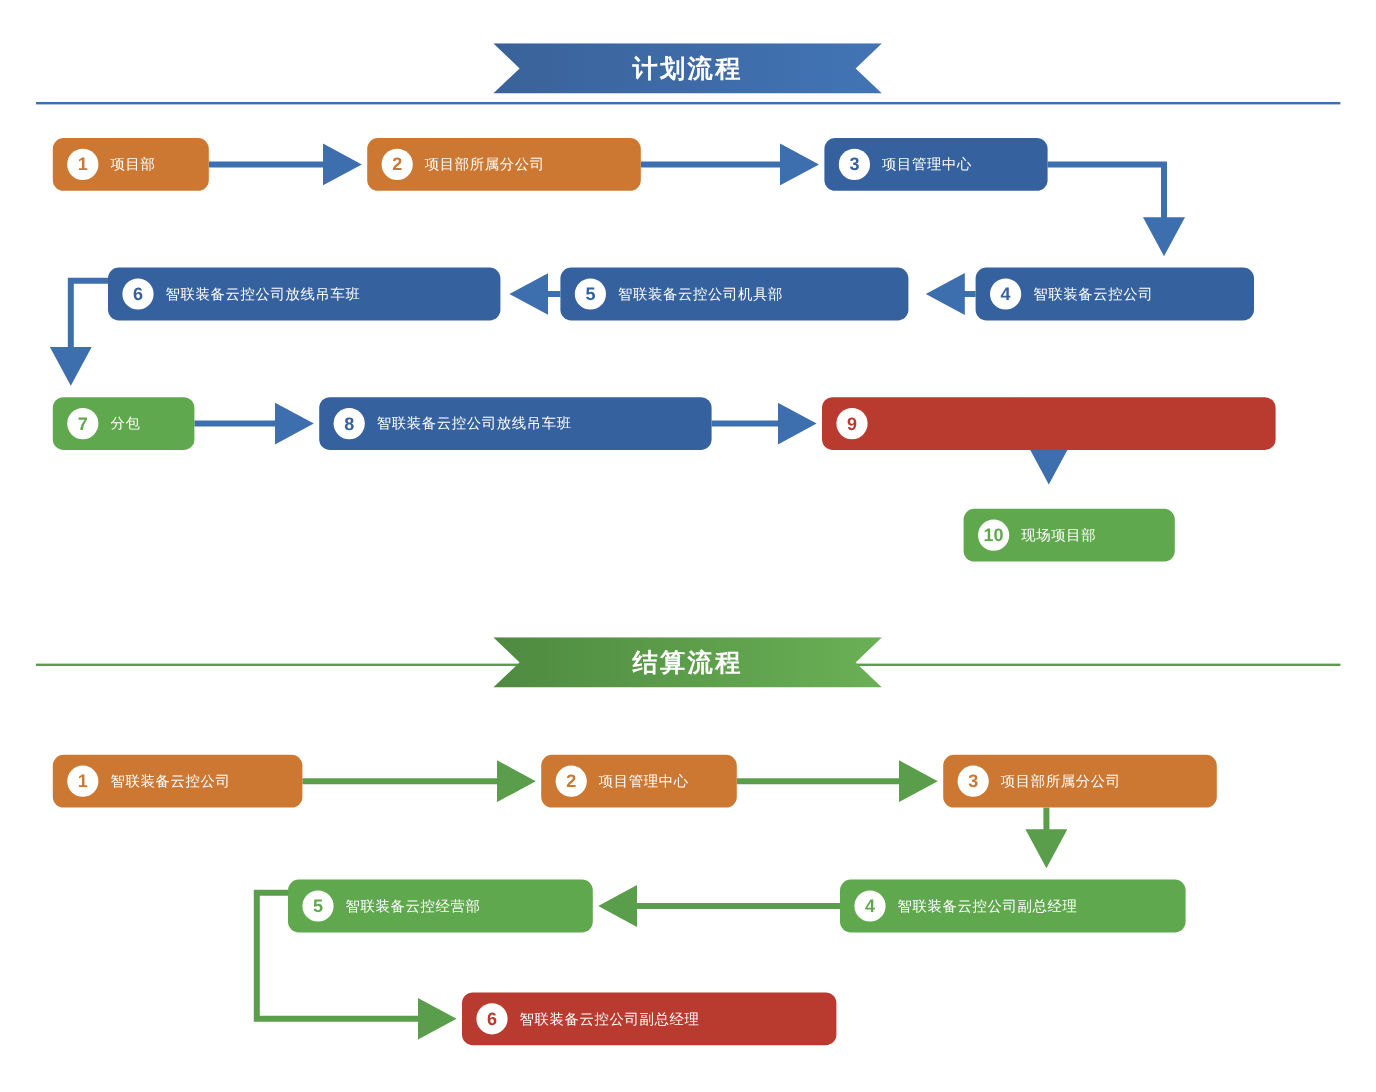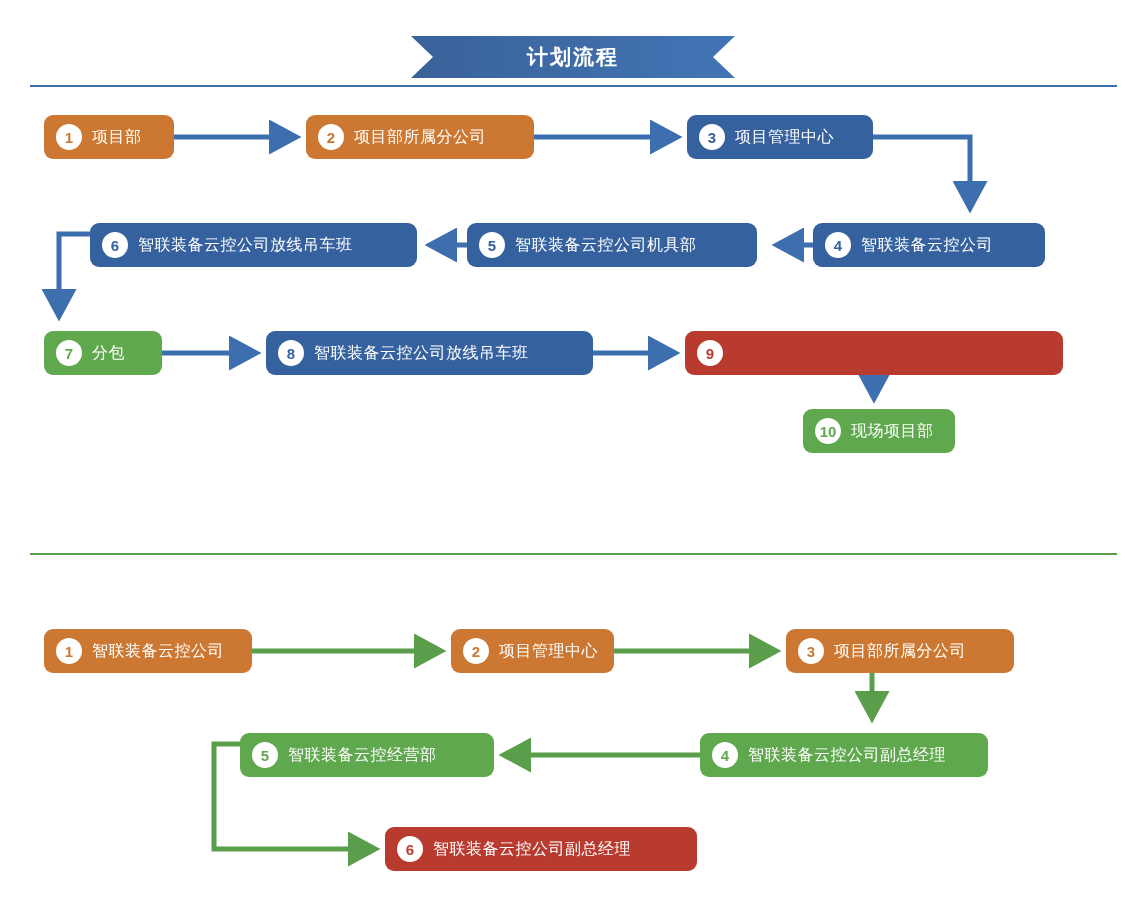--- a/index.html
+++ b/index.html
@@ -88,21 +88,21 @@
     background: #ffffff;
     display: flex;
     align-items: center;
     justify-content: center;
     font-size: 15px;
     font-weight: bold;
     line-height: 1;
     margin-right: 10px;
   }
   .node .label {
-    font-size: 16px;
+    font-size: 12px;
     line-height: 1;
     letter-spacing: 0.5px;
   }
 
   .c-orange      { background: #cd7832; }
   .c-orange .badge { color: #cd7832; }
   .c-blue        { background: #36619f; }
   .c-blue .badge   { color: #36619f; }
   .c-green       { background: #60a84e; }
   .c-green .badge  { color: #60a84e; }
@@ -163,20 +163,26 @@
 
   <div class="rule rule-blue" style="top:85px;"></div>
   <div class="banner" style="left:411px; top:36px; width:324px;text-align:right;">
     <svg class="ribbon" viewBox="0 0 324 42" preserveAspectRatio="none">
       <path d="M0,0 L324,0 L302,21 L324,42 L0,42 L22,21 Z" fill="url(#grad-blue)"></path>
     </svg>
     <span class="banner-text">计划流程</span>
   </div>
 
   <div class="rule rule-green" style="top:553px;"></div>
+  <div class="banner" style="left:411px; top:531px; width:324px;">
+    <svg class="ribbon" viewBox="0 0 324 42" preserveAspectRatio="none">
+      <path d="M0,0 L324,0 L302,21 L324,42 L0,42 L22,21 Z" fill="url(#grad-green)"></path>
+    </svg>
+    <span class="banner-text">结算流程</span>
+  </div>
 
   <div class="node c-orange" style="left:44px; top:115px; width:130px;">
     <span class="badge">1</span>
     <span class="label">项目部</span>
   </div>
 
   <div class="node c-orange" style="left:306px; top:115px; width:228px;">
     <span class="badge">2</span>
     <span class="label">项目部所属分公司</span>
   </div>
@@ -208,21 +214,21 @@
 
   <div class="node c-blue" style="left:266px; top:331px; width:327px;">
     <span class="badge">8</span>
     <span class="label">智联装备云控公司放线吊车班</span>
   </div>
 
   <div class="node c-red" style="left:685px; top:331px; width:378px;">
     <span class="badge">9</span>
   </div>
 
-  <div class="node c-green" style="left:803px; top:409px; width:152px;">
+  <div class="node c-green" style="left:803px; top:424px; width:176px;">
     <span class="badge">10</span>
     <span class="label">现场项目部</span>
   </div>
 
   <div class="node c-orange" style="left:44px; top:629px; width:208px;">
     <span class="badge">1</span>
     <span class="label">智联装备云控公司</span>
   </div>
 
   <div class="node c-orange" style="left:451px; top:629px; width:163px;">

